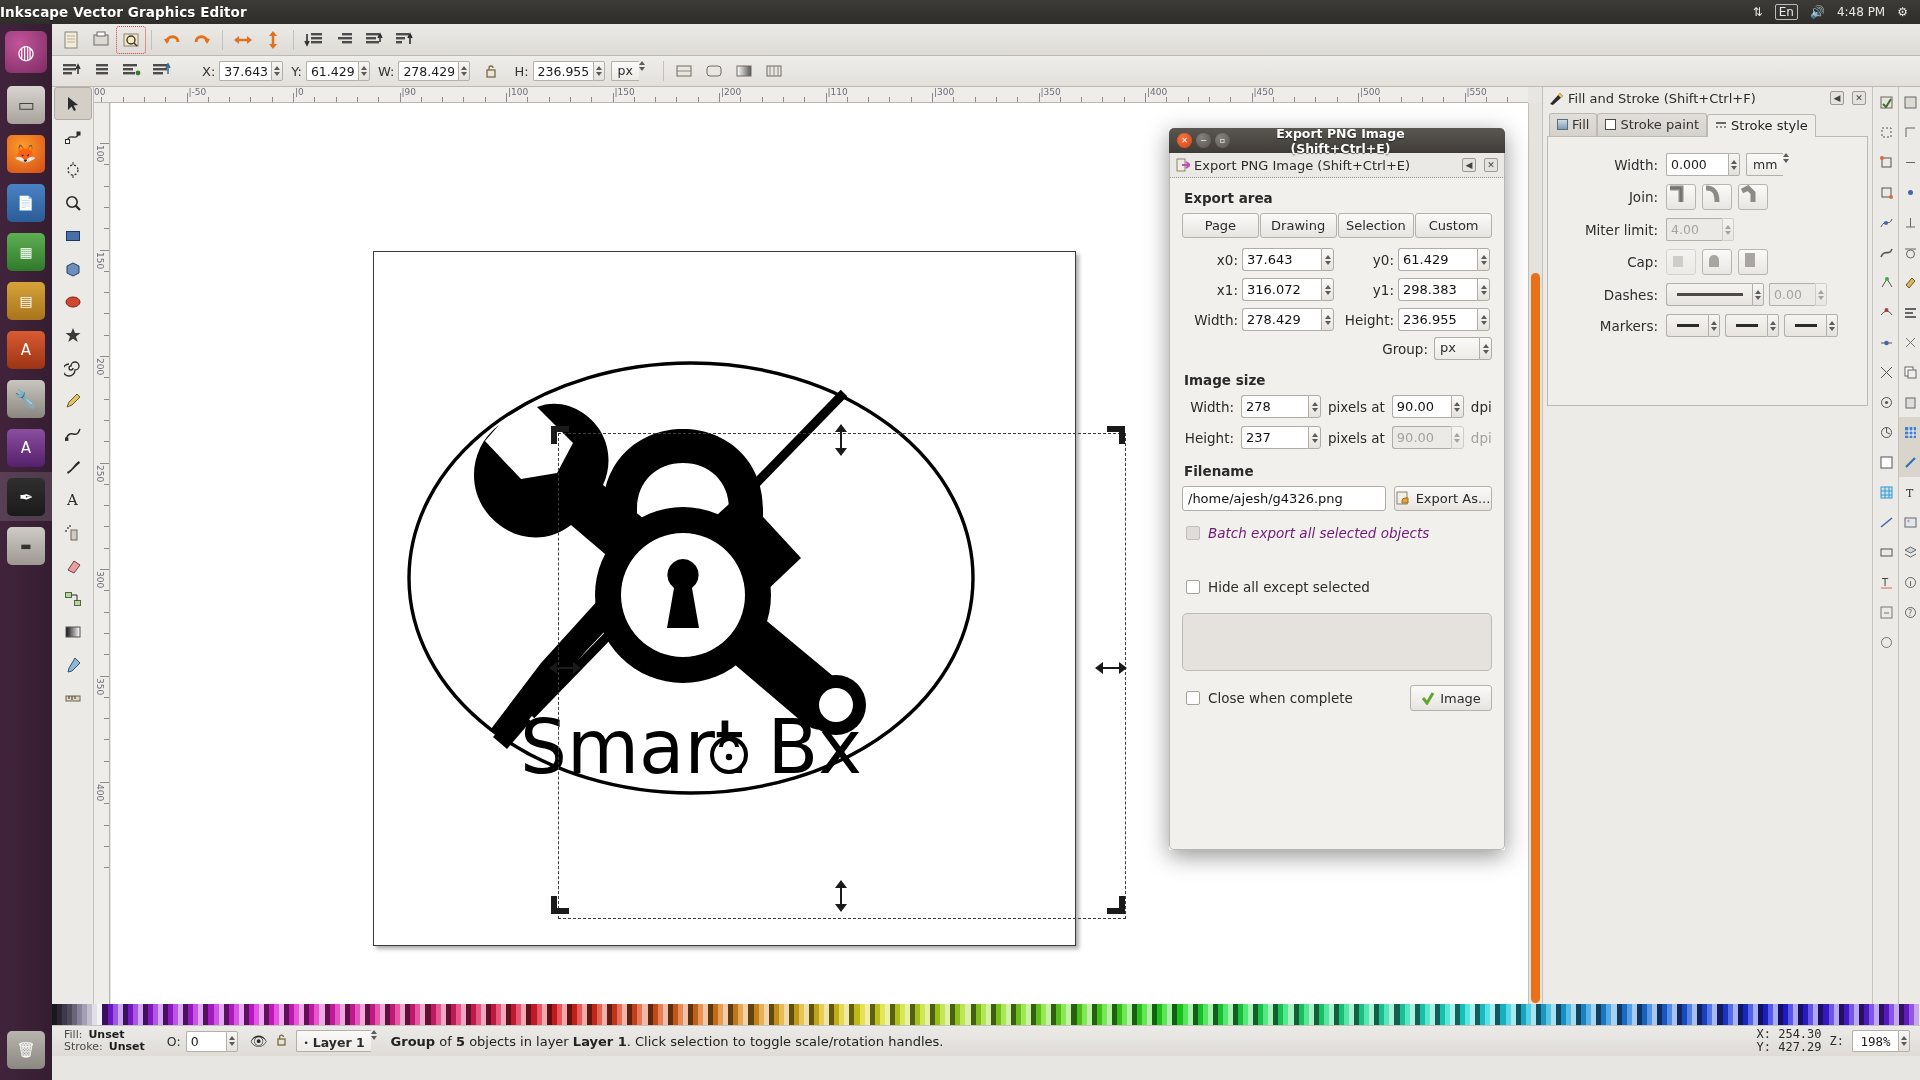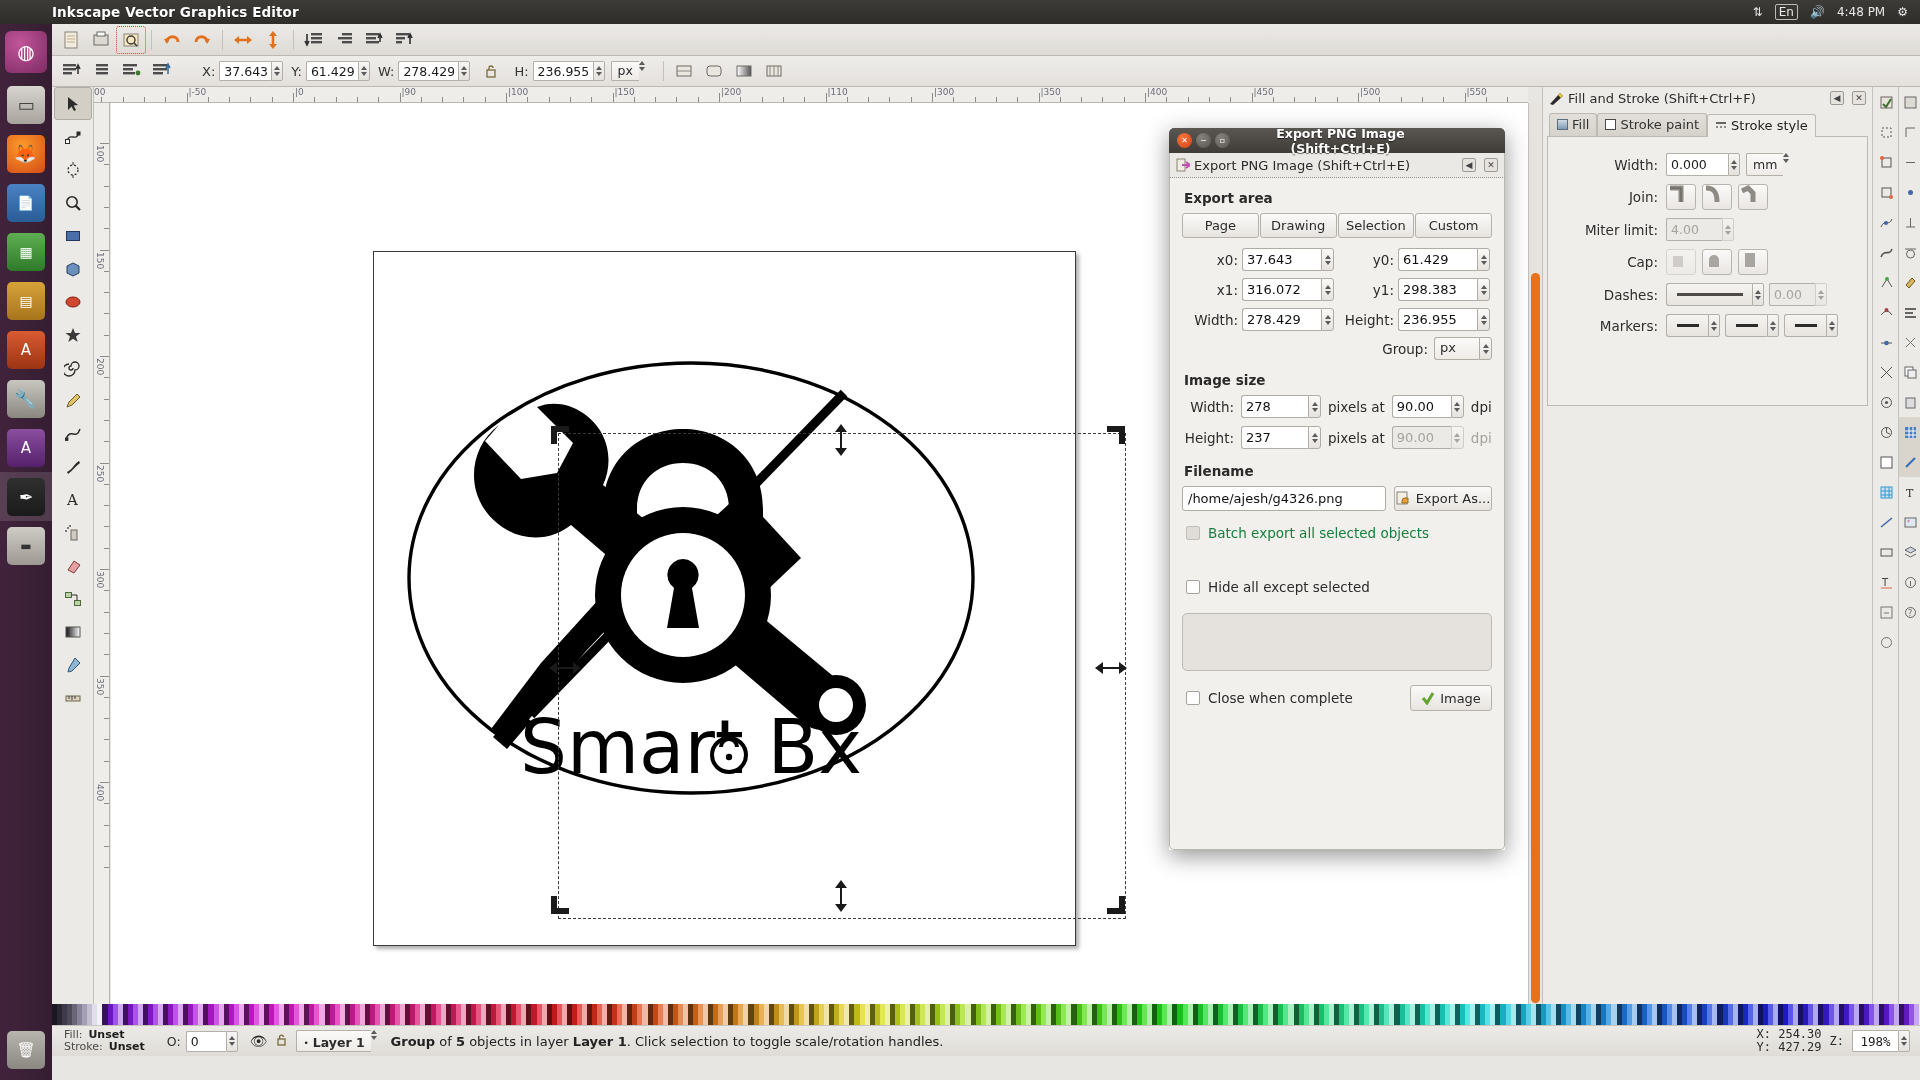--- a/index.html
+++ b/index.html
@@ -13,21 +13,21 @@
   }
   .app { position:relative; width:1920px; height:1080px; }
 
   
   .unity-panel {
     position:absolute; top:0; left:0; width:1920px; height:24px;
     background:linear-gradient(#3c3b37,#2e2d2a);
     color:#f2f1f0; display:flex; align-items:center;
   }
   .unity-title {
-    margin-left:52px; font-weight:bold; font-size:13.5px; letter-spacing:.1px;
+    font-weight:bold; font-size:13.5px; letter-spacing:.1px;
     color:#ffffff; text-shadow:0 1px 0 rgba(0,0,0,.5);
   }
   .unity-right { margin-left:auto; display:flex; align-items:center; gap:12px; padding-right:12px;}
   .unity-right .ind { font-size:12px; color:#e8e8e8; display:flex; align-items:center;}
   .kbd-badge{ border:1px solid #bbb; border-radius:2px; padding:0 3px; font-size:10px; color:#eee;}
 
   
   .launcher {
     position:absolute; top:24px; left:0; width:52px; height:1056px;
     background:linear-gradient(90deg, rgba(60,30,55,.97), rgba(48,24,44,.97));
@@ -160,21 +160,21 @@
   .imgrow { display:flex; align-items:center; gap:7px; margin-bottom:8px;}
   .imgrow .l1{ width:52px; text-align:right; font-size:13.5px;}
   .imgrow .mid{font-size:13.5px;}
   .fnrow { display:flex; gap:8px; align-items:stretch; margin-bottom:14px;}
   .fninput{ flex:1; border:1px solid #b0aca6; background:#fff; height:25px; padding:0 5px; font-size:13px; font-family:inherit; border-radius:3px; color:#111;}
   .exas { width:98px; border:1px solid #b5b1ab; background:linear-gradient(#fbfaf9,#e7e4e0); border-radius:3px;
           display:flex; align-items:center; justify-content:center; gap:5px; font-size:13px;}
   .chk { display:flex; align-items:center; gap:8px; font-size:13.5px; margin:12px 0 0 4px;}
   .cbox{ width:14px;height:14px;border:1px solid #a6a29c; background:#fff; border-radius:2px;}
   .cbox.dis{ background:#e0ddd8; border-color:#c2beb8;}
-  .chk.dis{ color:#15803d;}
+  .chk.dis{ color:#701a75;font-style:italic;}
   .prog { margin-top:18px; height:58px; border:1px solid #bebab4; background:#e5e2de; border-radius:5px;}
   .dlgfoot{ display:flex; align-items:center; margin-top:14px;}
   .expbtn{ margin-left:auto; width:82px; height:26px; border:1px solid #b5b1ab; background:linear-gradient(#fbfaf9,#e7e4e0);
            border-radius:3px; display:flex;align-items:center;justify-content:center; gap:5px; font-size:13px;}
 </style>
 </head>
 <body>
 
 <div class="app">
 

